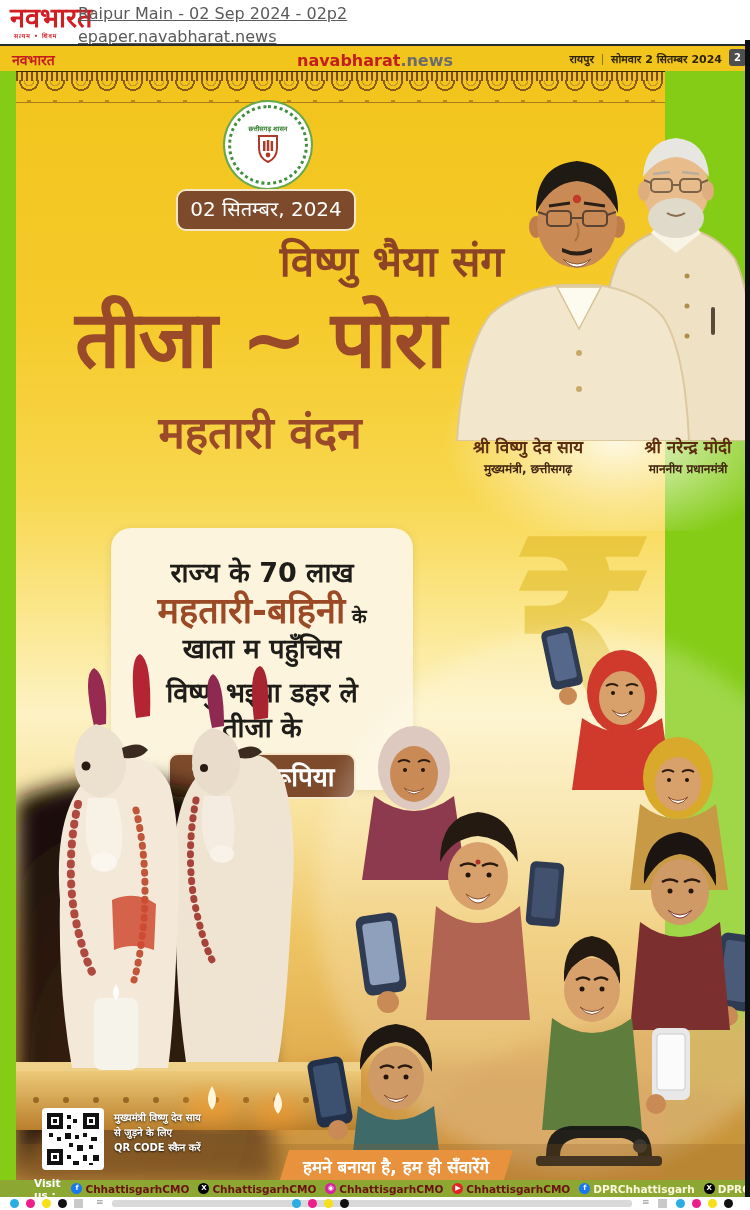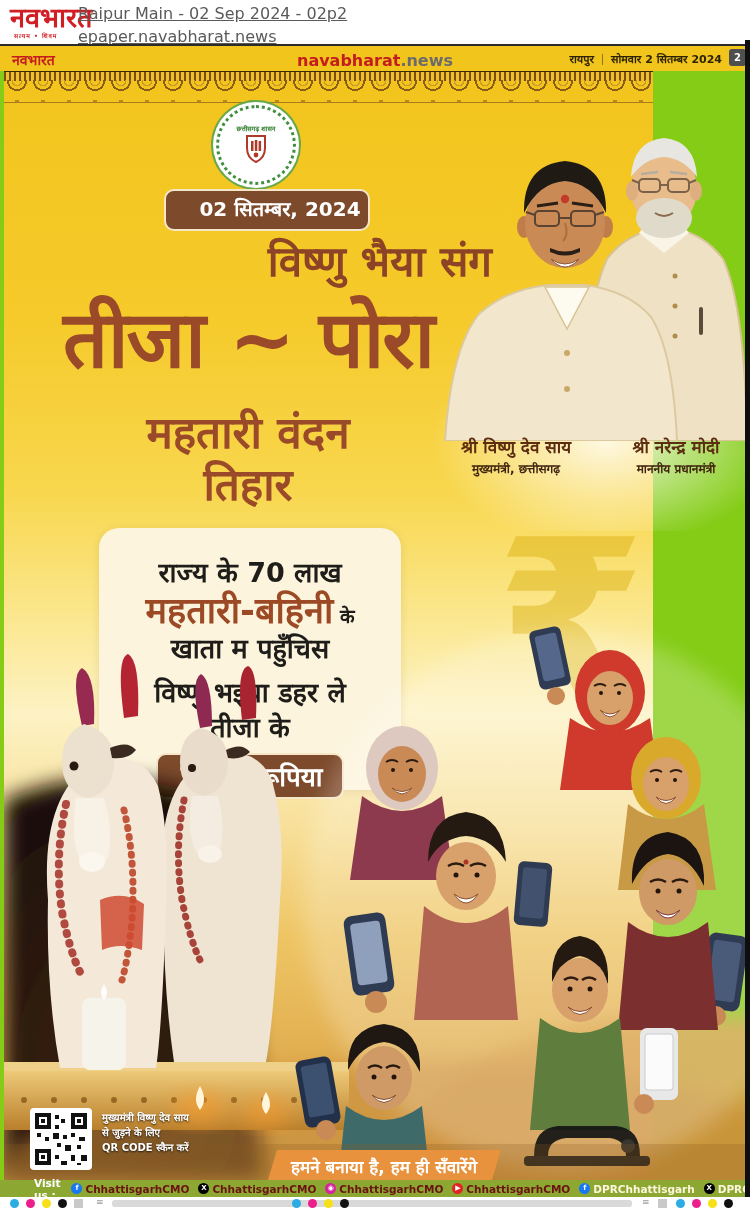--- a/index.html
+++ b/index.html
@@ -15,42 +15,42 @@
   
   .mast{position:absolute;left:0;top:44px;width:750px;height:25px;background:#f2c51d;border-top:2px solid #2b2b2b;}
   .mast-brand{position:absolute;left:12px;top:4px;color:#c41d20;font-size:14px;font-weight:bold;}
   .mast-site{position:absolute;left:0;right:0;top:5px;text-align:center;font-size:16px;font-weight:bold;}
   .mast-site .red{color:#c41d20}.mast-site .gray{color:#6b6b6b}
   .mast-right{position:absolute;right:28px;top:5px;font-size:11px;font-weight:bold;color:#2e2300;}
   .mast-right .sep{display:inline-block;width:1px;height:11px;background:#8a7a20;margin:0 8px;vertical-align:-2px;}
   .pagebox{position:absolute;right:4px;top:3px;width:17px;height:17px;background:#4f4f4f;border-radius:3px;color:#fff;font-size:10px;font-weight:bold;text-align:center;line-height:17px;}
 
   
-  .ad{position:absolute;left:4px;top:71px;width:649px;height:1109px;
+  .ad{position:absolute;left:16px;top:71px;width:649px;height:1109px;
       background:linear-gradient(180deg,#f2c41c 0%,#f5ca2a 22%,#f8d74e 38%,#fbe893 50%,#fdf2c4 58%,#f8e09a 68%,#eec564 78%,#e0ac4e 90%,#caa04a 100%);}
   .right-edge{position:absolute;right:0;top:40px;width:5px;height:1157px;background:#0e0e0e;}
 
   .orn-top{position:absolute;left:0;top:0;width:100%;height:9px;
       background:repeating-linear-gradient(90deg,#7c4e12 0 2px,#eec02c 2px 5px);border-top:1px solid #3a2a08;}
   .orn-arches{position:absolute;left:0;top:9px;width:100%;height:22px;background-color:transparent;
       background-image:
         radial-gradient(circle at 13px 1px, rgba(242,197,28,0) 0 8px, #8a5e14 8px 10px, rgba(242,197,28,0) 10px),
         radial-gradient(circle at 13px 1px, rgba(242,197,28,0) 0 4px, #c79a2a 4px 5.5px, rgba(242,197,28,0) 5.5px),
         radial-gradient(circle at 13px 22px, #b98a1f 0 2.5px, rgba(0,0,0,0) 2.5px);
       background-size:26px 22px;border-bottom:1px solid #a87c1c;}
 
   
   .emblem{position:absolute;left:212px;top:34px;width:74px;height:74px;border-radius:50%;
       background:#ffffff;border:3px dotted #3f8f3c;box-shadow:0 0 0 3px #ffffff,0 0 0 5px #69a848;
       display:flex;flex-direction:column;align-items:center;justify-content:center;}
   .emblem .etext{font-size:6.5px;color:#2f7d2c;font-weight:bold;margin-bottom:1px;}
   .emblem svg{display:block;}
 
   .date-badge{position:absolute;left:160px;top:118px;width:176px;height:38px;background:#7d4a2b;border:2px solid #f6e6c8;
-      border-radius:10px;color:#ffffff;font-size:20px;font-weight:bold;text-align:center;line-height:36px;padding-left:26px;}
+      border-radius:10px;color:#ffffff;font-size:20px;font-weight:normal;text-align:center;line-height:36px;}
   .t-line1{position:absolute;left:0;top:160px;width:488px;text-align:right;font-size:42px;font-weight:bold;color:#8d4325;}
   .t-title{position:absolute;left:0;top:212px;width:488px;text-align:center;font-size:79px;font-weight:bold;color:#9a4a28;letter-spacing:-2px;}
   .t-sub1{position:absolute;left:0;top:330px;width:488px;text-align:center;font-size:44px;font-weight:bold;color:#9a4a28;}
   .t-sub2{position:absolute;left:0;top:382px;width:488px;text-align:center;font-size:44px;font-weight:bold;color:#9a4a28;}
 
   
   .glow{position:absolute;left:420px;top:260px;width:330px;height:200px;
       background:radial-gradient(ellipse at 55% 55%, rgba(255,255,255,0.85) 0%, rgba(255,255,255,0) 68%);}
   .portraits{position:absolute;left:423px;top:30px;width:325px;height:340px;}
   .cap-cm{position:absolute;left:428px;top:366px;width:168px;text-align:center;}
@@ -136,21 +136,20 @@
         <rect x="17.6" y="7" width="2.5" height="10" fill="#b03a2a"></rect>
         <circle cx="15" cy="21" r="2.4" fill="#b03a2a"></circle>
       </svg>
     </div>
 
     <div class="date-badge">02 सितम्बर, 2024</div>
 
     <div class="t-line1">विष्णु भैया संग</div>
     <div class="t-title">तीजा ~ पोरा</div>
     <div class="t-sub1">महतारी वंदन</div>
-    <div class="t-sub2">तिहार</div>
 
     <div class="rupee">₹</div>
 
     <div class="glow"></div>
     <svg class="portraits" viewBox="0 0 325 340">
 
       <g>
         <path d="M158,340 Q156,210 180,158 Q198,134 228,128 L250,128 Q278,134 296,158 Q318,205 320,340 Z" fill="#efe2c4" stroke="#d8c394" stroke-width="2"></path>
         <path d="M212,132 L237,152 L262,132 L255,123 L219,123 Z" fill="#f8f4e6"></path>
         <ellipse cx="237" cy="88" rx="33" ry="40" fill="#e9bc8c"></ellipse>

